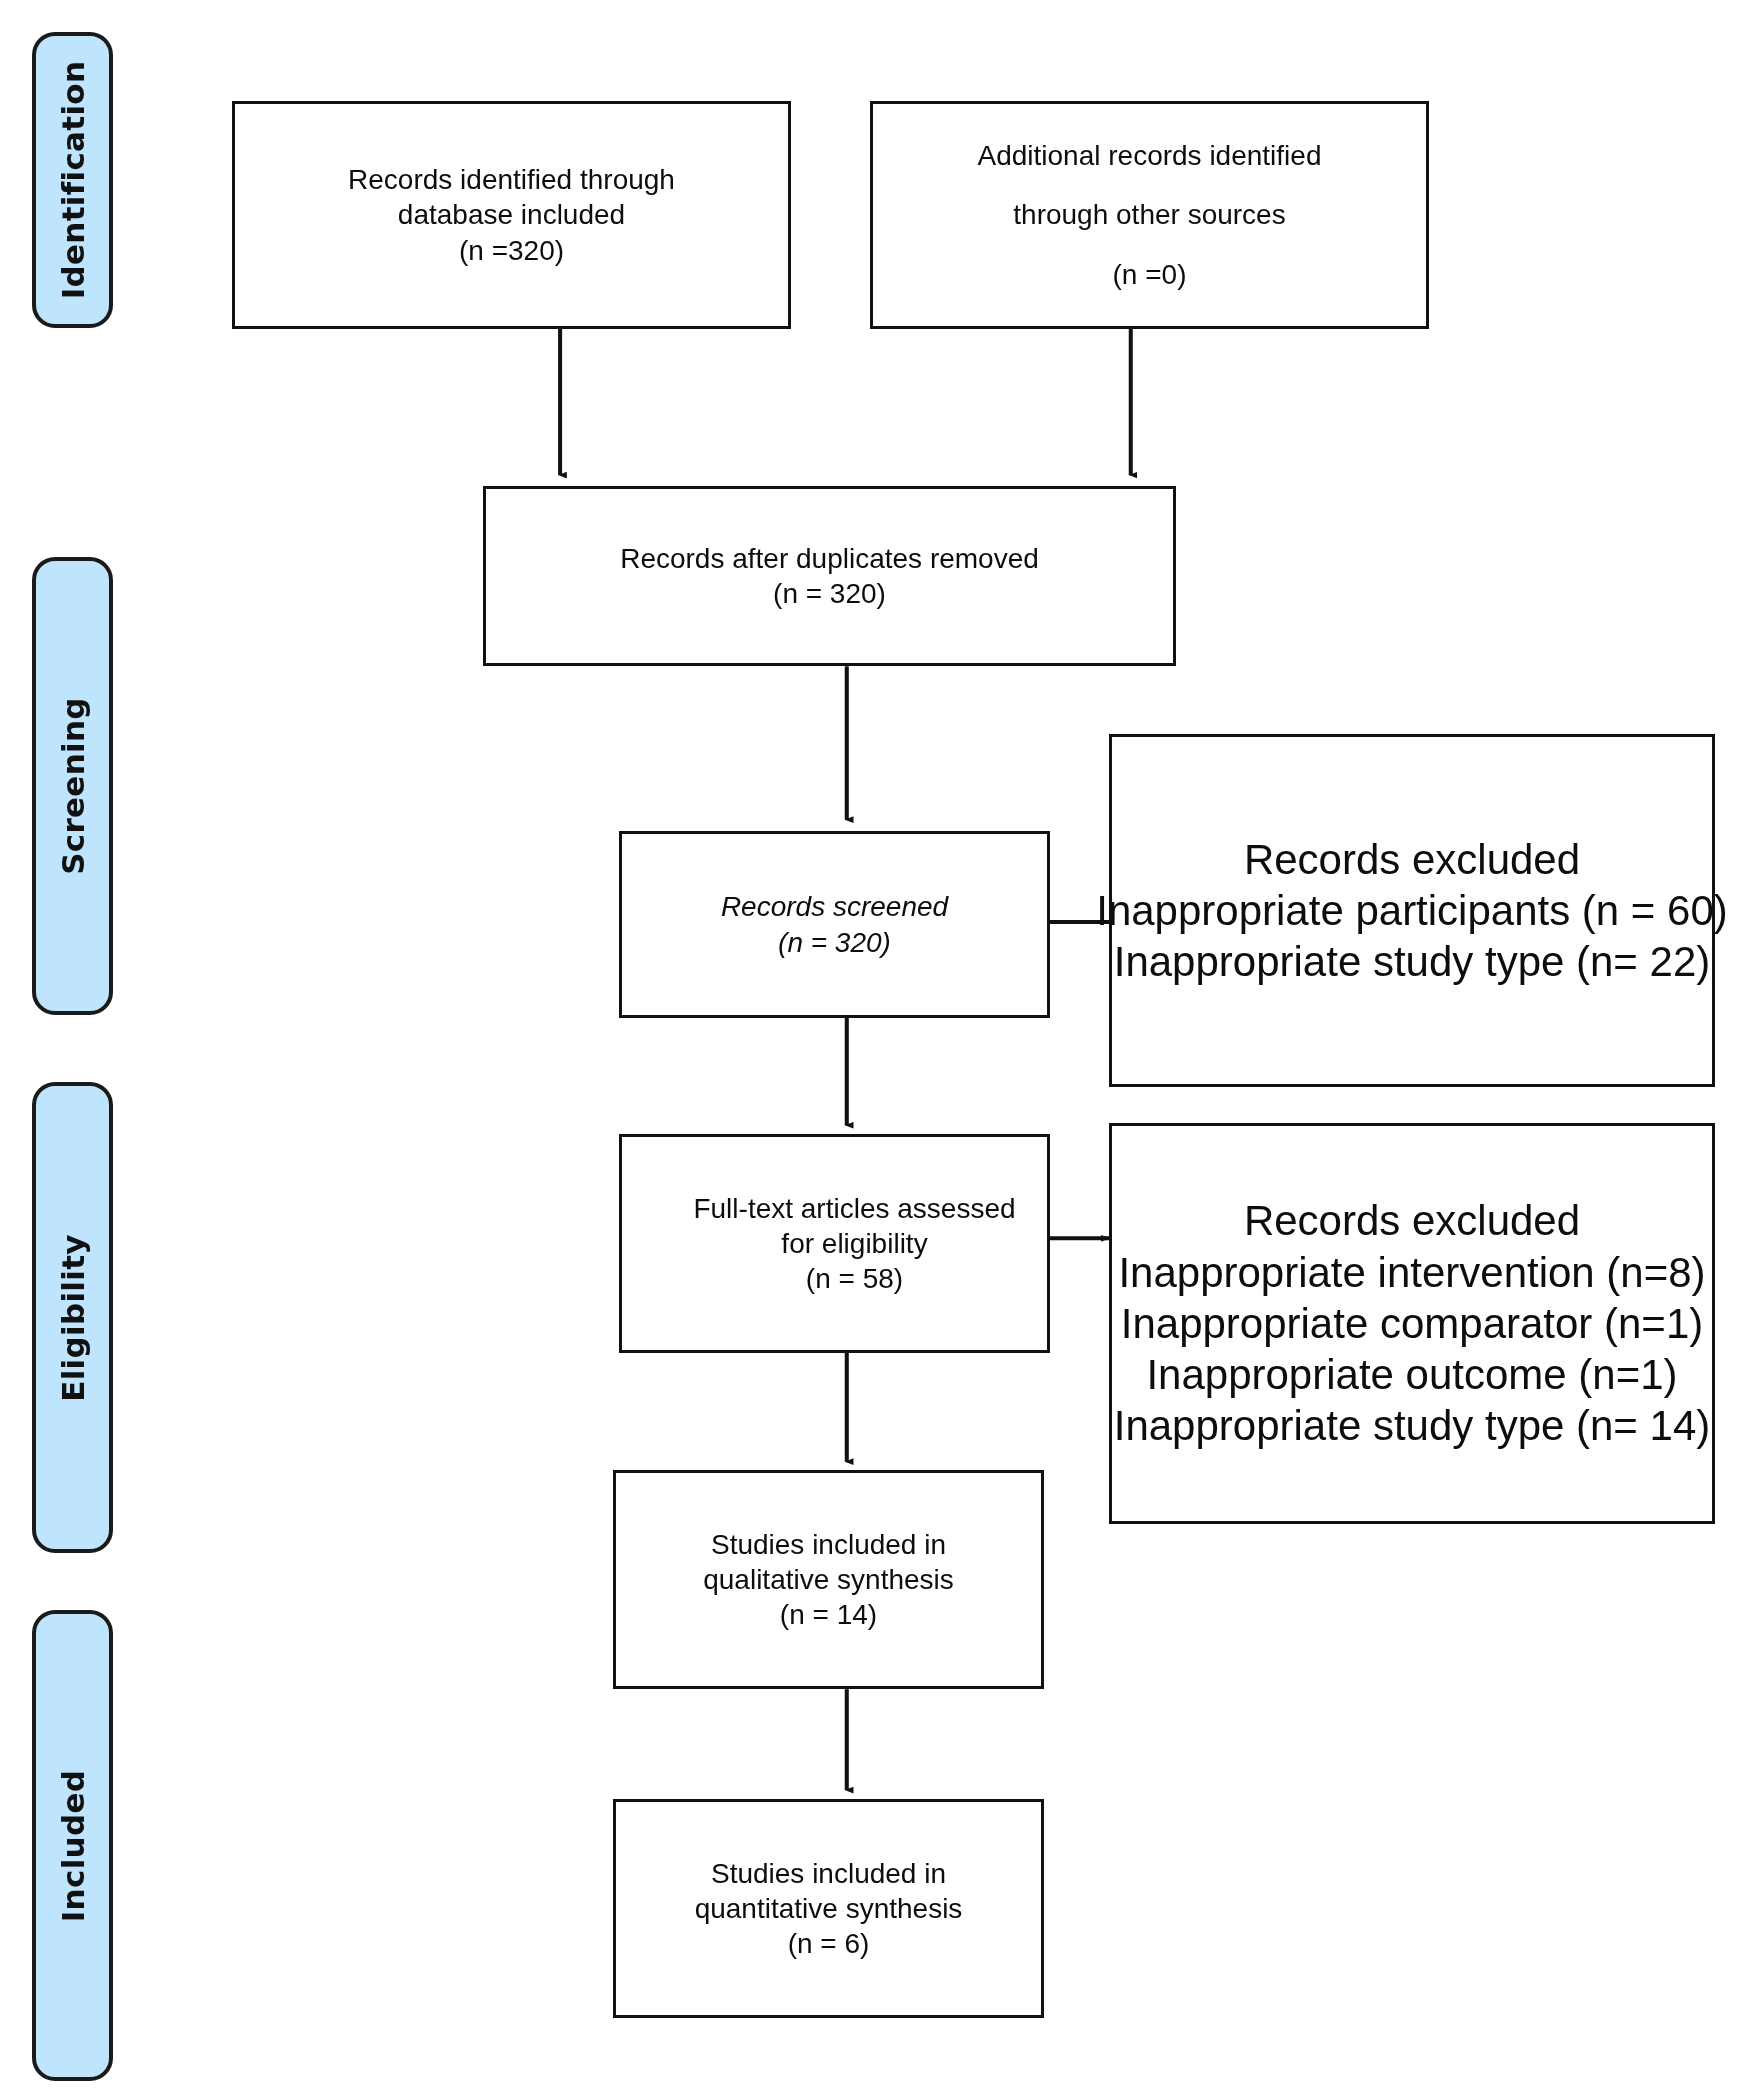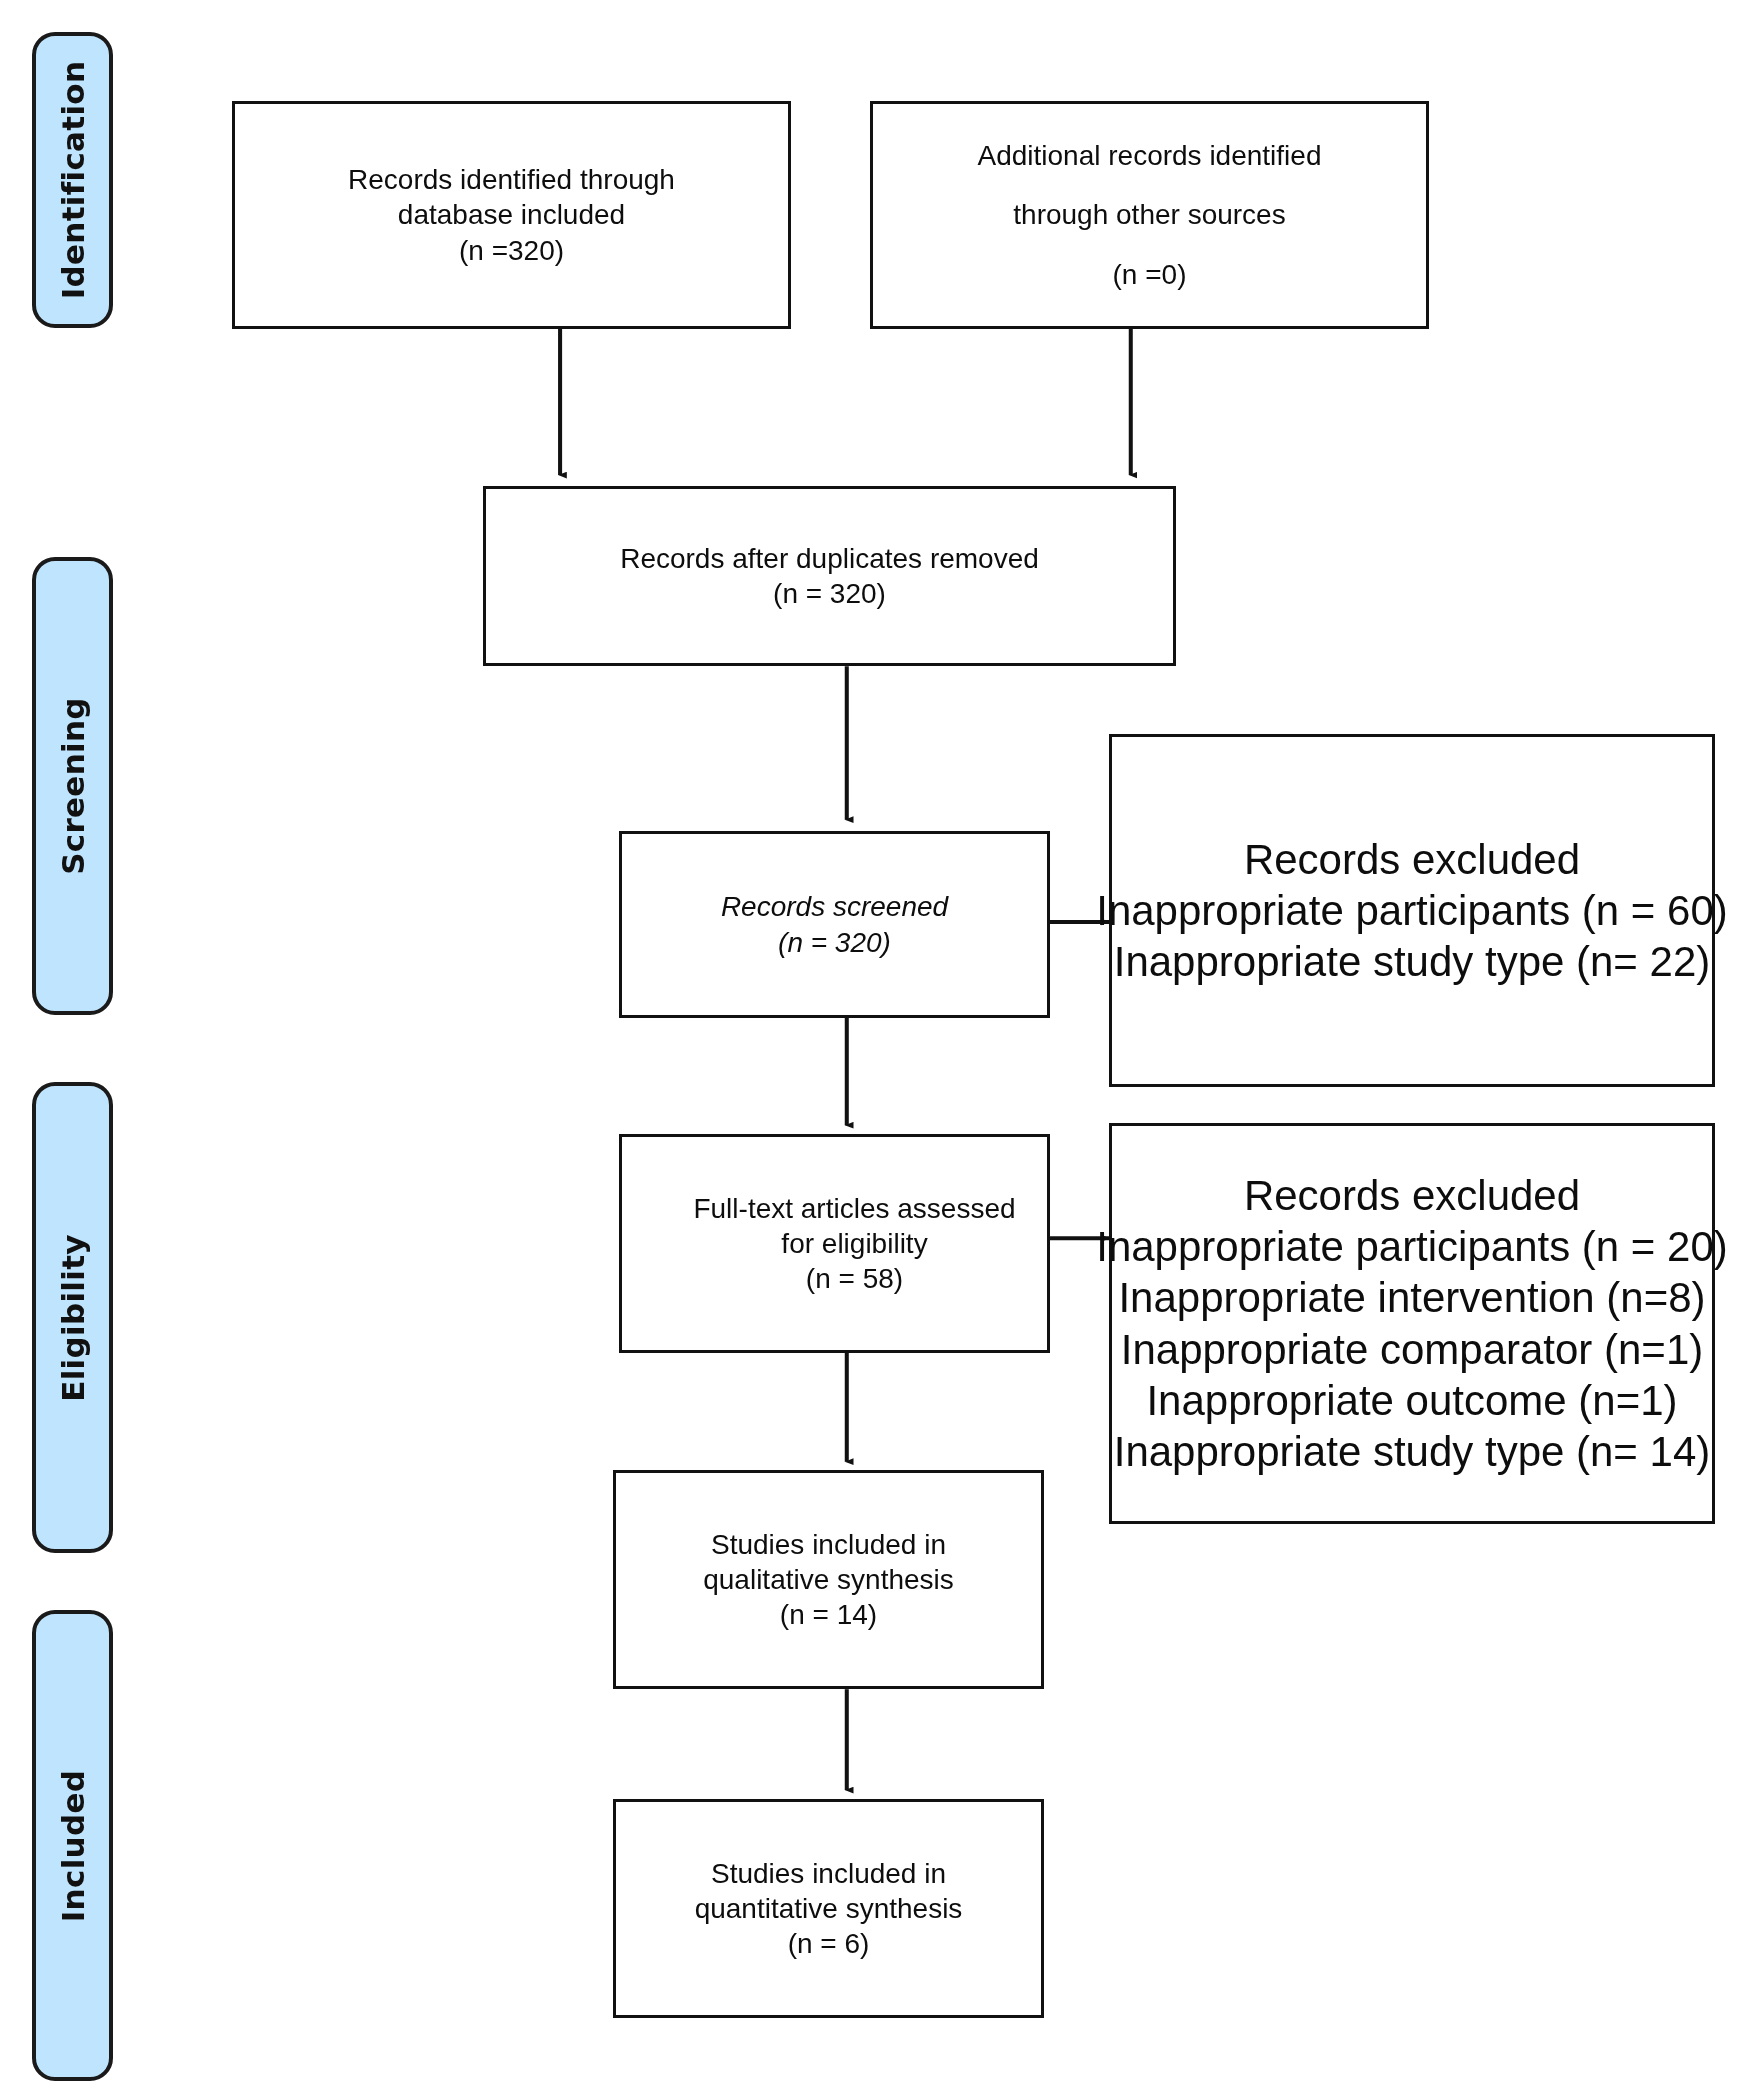--- a/index.html
+++ b/index.html
@@ -151,21 +151,20 @@
   </div>
 
   <div class="flow-box" style="left:619px; top:1134px; width:431px; height:219px;padding-left:40px;">
     <span class="line">Full-text articles assessed</span>
     <span class="line">for eligibility</span>
     <span class="line">(n = 58)</span>
   </div>
 
   <div class="flow-box compact" style="left:1109px; top:1123px; width:606px; height:401px;">
     <span class="line">Records excluded</span>
-    <span class="line">Inappropriate participants (n = 20)</span>
     <span class="line">Inappropriate intervention (n=8)</span>
     <span class="line">Inappropriate comparator (n=1)</span>
     <span class="line">Inappropriate outcome (n=1)</span>
     <span class="line">Inappropriate study type (n= 14)</span>
   </div>
 
   <div class="flow-box" style="left:613px; top:1470px; width:431px; height:219px;">
     <span class="line">Studies included in</span>
     <span class="line">qualitative synthesis</span>
     <span class="line">(n = 14)</span>

